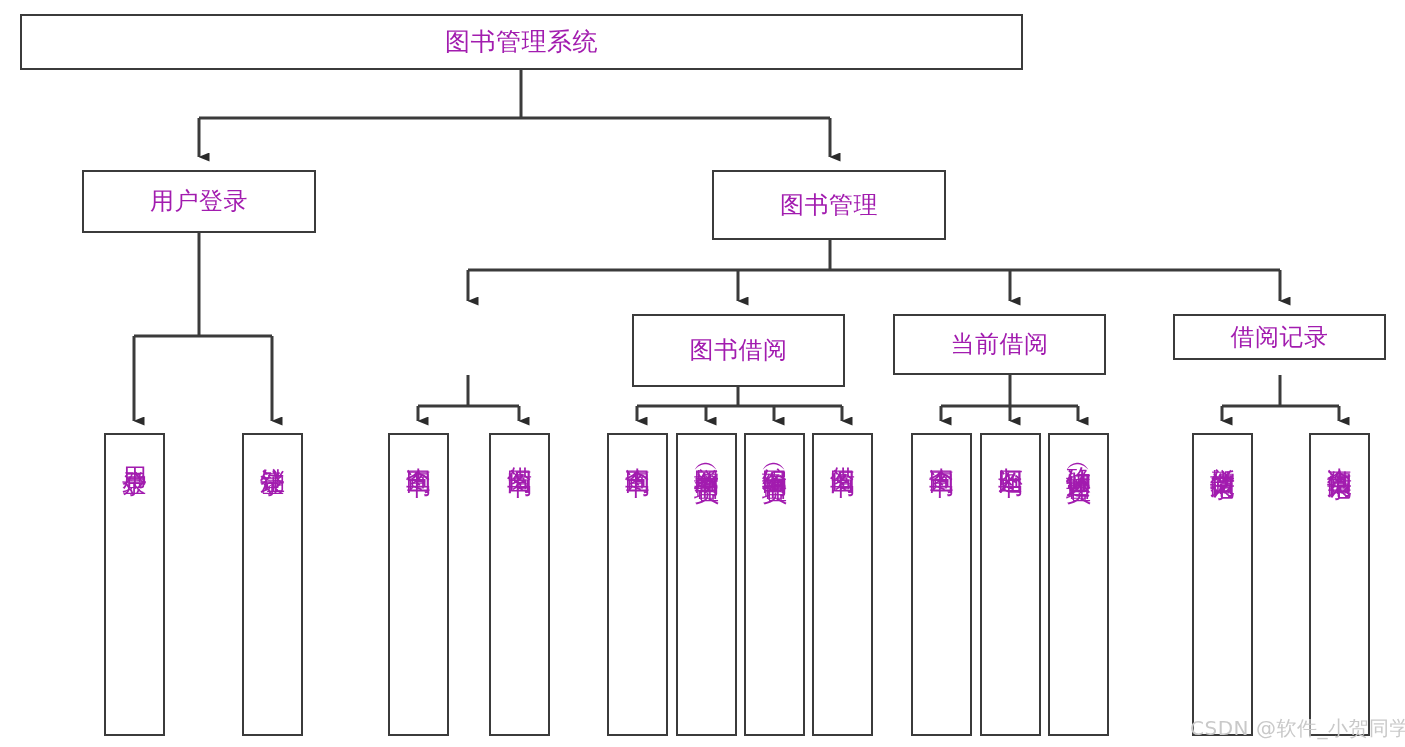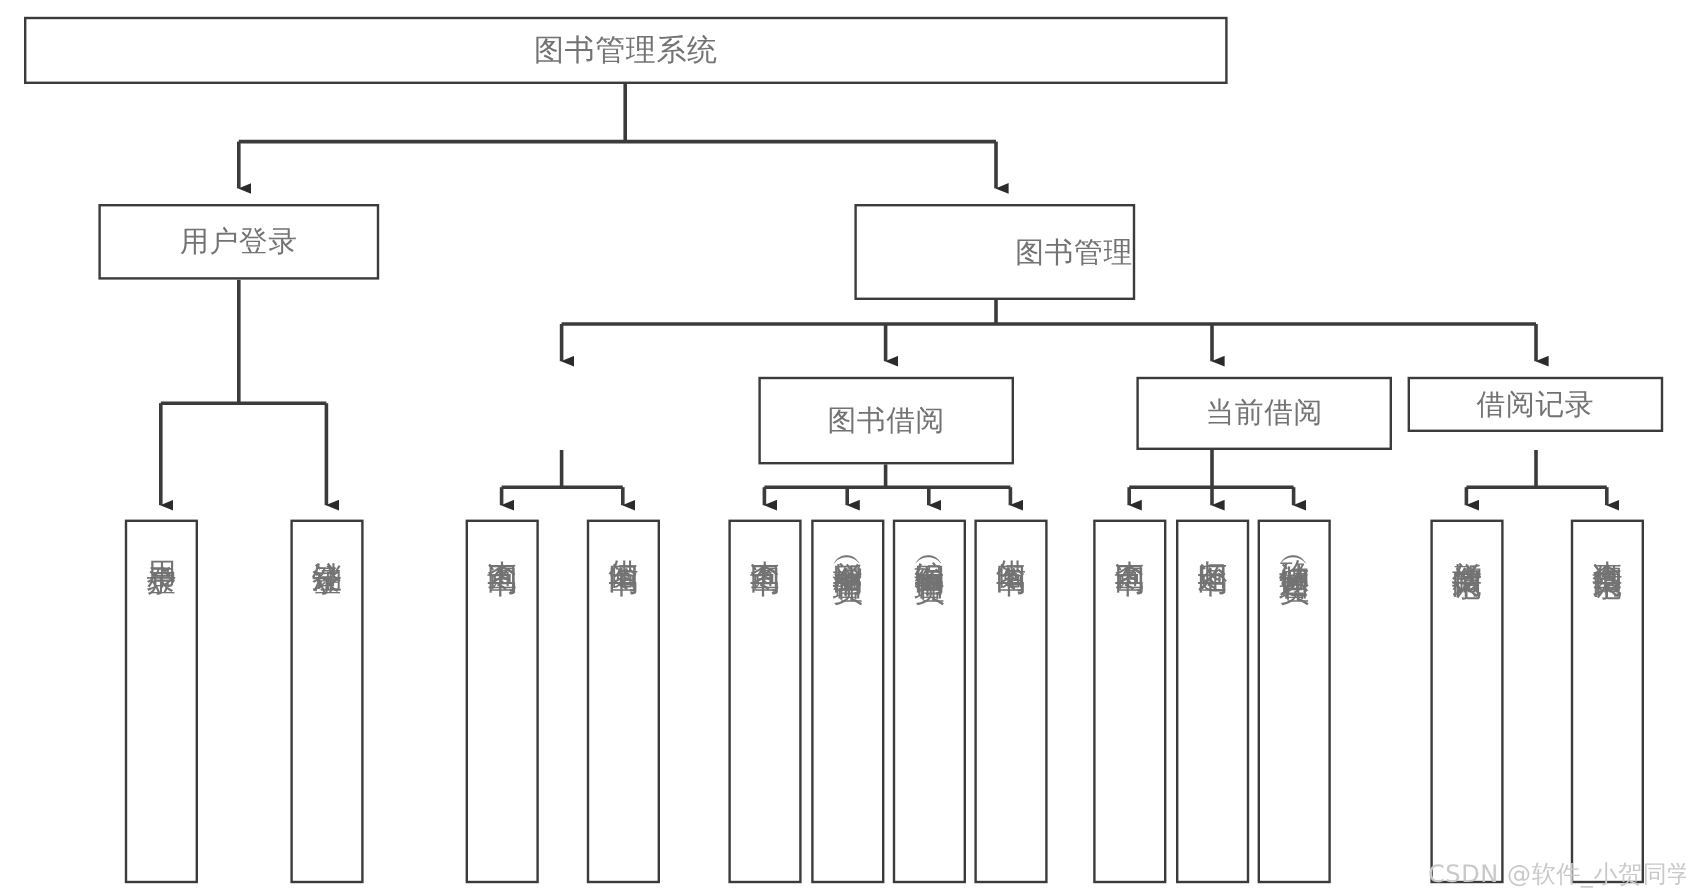--- a/index.html
+++ b/index.html
@@ -25,21 +25,21 @@
     height: 747px;
   }
   .node {
     position: absolute;
     box-sizing: border-box;
     background: #ffffff;
     border: 2.5px solid #3b3b3b;
     display: flex;
     align-items: center;
     justify-content: center;
-    color: #737373;
+    color: #a21caf;
     z-index: 3;
   }
   .node .label {
     display: block;
     text-align: center;
     line-height: 1.18;
     letter-spacing: 0.5px;
   }
   .node.horizontal .label {
     writing-mode: horizontal-tb;
@@ -126,30 +126,30 @@
   </svg>
 
   <div class="node horizontal" id="title-node" style="left:20px; top:14px; width:1003px; height:56px;">
     <span class="label">图书管理系统</span>
   </div>
 
   <div class="node horizontal" style="left:82px; top:170px; width:234px; height:63px;">
     <span class="label">用户登录</span>
   </div>
 
-  <div class="node horizontal" style="left:712px; top:170px; width:234px; height:80px;justify-content:flex-end;">
+  <div class="node horizontal" style="left:712px; top:170px; width:234px; height:70px;">
     <span class="label">图书管理</span>
   </div>
 
 
   <div class="node horizontal" style="left:632px; top:314px; width:213px; height:73px;">
     <span class="label">图书借阅</span>
   </div>
 
-  <div class="node horizontal" style="left:947px; top:314px; width:213px; height:61px;">
+  <div class="node horizontal" style="left:893px; top:314px; width:213px; height:61px;">
     <span class="label">当前借阅</span>
   </div>
 
   <div class="node horizontal" style="left:1173px; top:314px; width:213px; height:46px;">
     <span class="label">借阅记录</span>
   </div>
 
   <div class="node vertical" style="left:104px; top:433px; width:61px; height:303px;">
     <span class="label">用户登录</span>
   </div>

